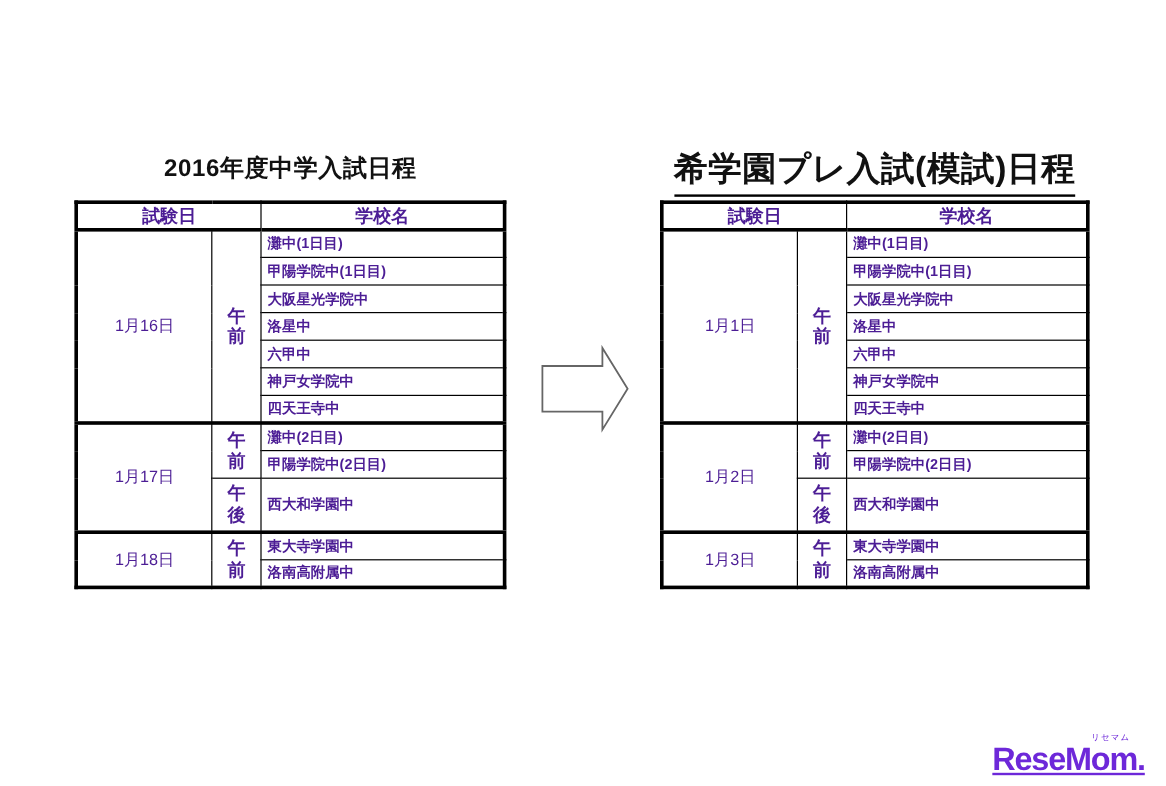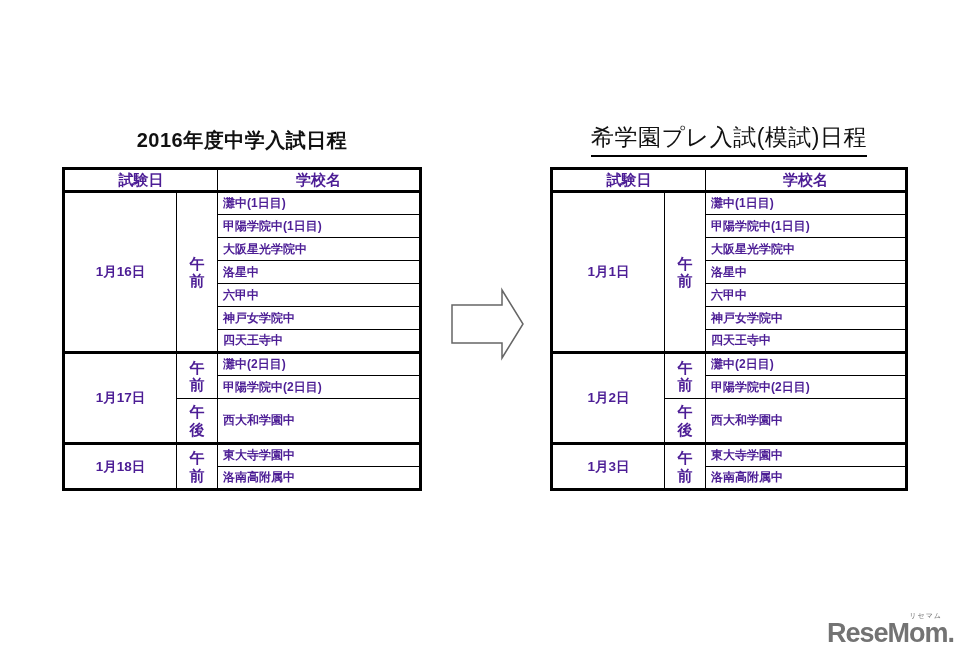--- a/index.html
+++ b/index.html
@@ -19,21 +19,21 @@
     text-align: center;
     color: #111;
     letter-spacing: 0.5px;
   }
   .title-left {
     left: 62px; top: 127px; width: 360px;
     font-size: 20px; font-weight: 600;
   }
   .title-right {
     left: 550px; top: 122px; width: 358px;
-    font-size: 23px; font-weight: 400;
+    font-size: 28px; font-weight: 700;
   }
   .title-right .underlined {
     display: inline-block;
     border-bottom: 2.5px solid #000;
     padding-bottom: 2px;
   }
 
   
   table.sched {
     position: absolute;
@@ -58,21 +58,21 @@
   .sched tbody tr.tall { height: 45px; }
 
   .sched th {
     font-size: 15px;
     font-weight: 700;
     text-align: center;
   }
   td.date {
     text-align: center;
     font-size: 13.5px;
-    font-weight: 700;
+    font-weight: 400;
   }
   td.ampm {
     text-align: center;
     font-size: 15px;
     font-weight: 700;
     white-space: pre-line;
     line-height: 1.15;
   }
   td.school {
     padding-left: 5px;
@@ -85,26 +85,27 @@
   .arrow-wrap {
     position: absolute;
     left: 449px; top: 286px;
     width: 78px; height: 76px;
   }
 
   
   .logo {
     position: absolute;
     right: 10px; bottom: 8px;
-    color: #737373;
+    color: #6d28d9;
     font-weight: 700;
     font-size: 27px;
     letter-spacing: -1px;
     line-height: 1;
     padding-top: 8px;
+    text-decoration: underline;
   }
   .logo .ruby {
     position: absolute;
     top: 0; right: 12px;
     font-size: 7px;
     font-weight: 400;
     letter-spacing: 1px;
   }
 </style>
 </head>

